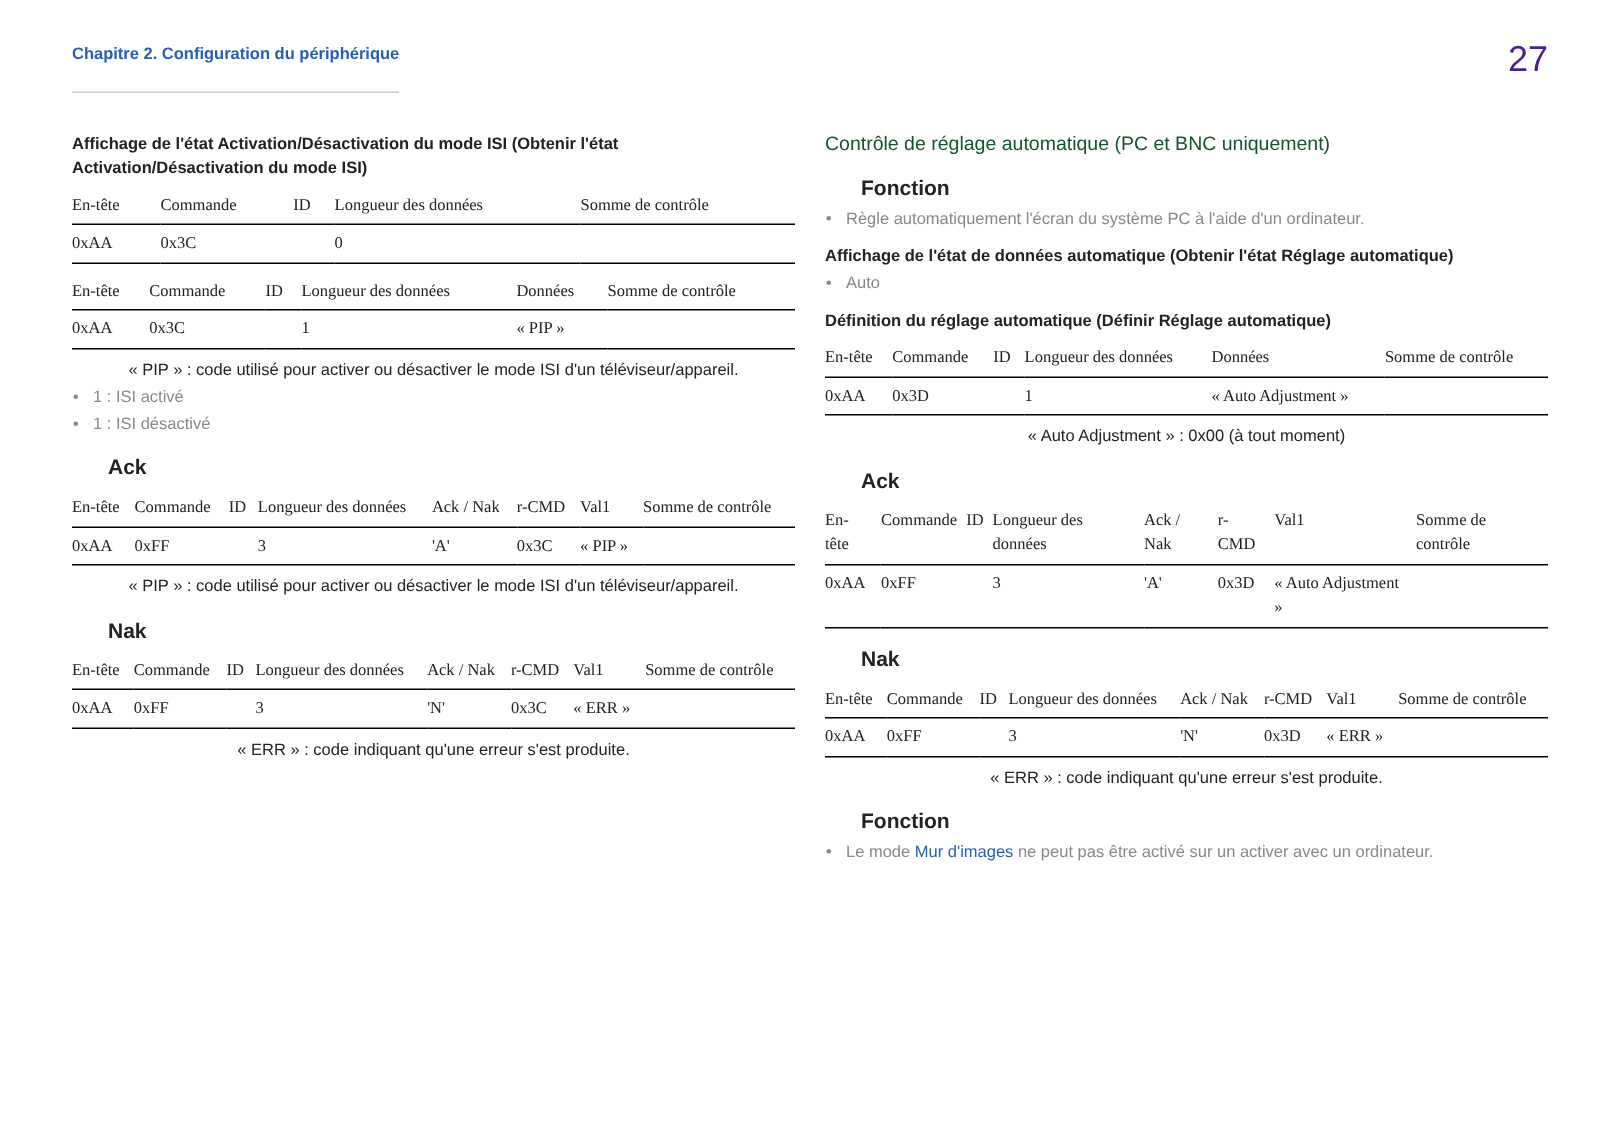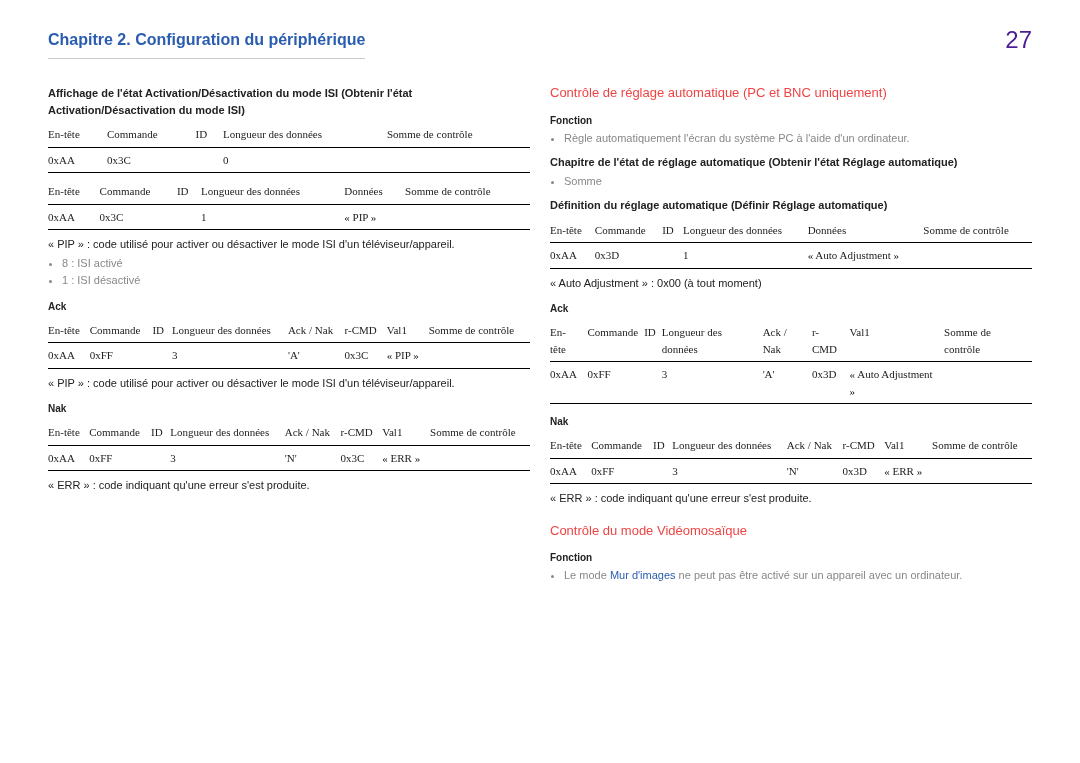--- a/index.html
+++ b/index.html
@@ -15,60 +15,62 @@
   .page-header {
     display: flex;
     justify-content: space-between;
     align-items: flex-start;
     border-bottom: none;
     margin-bottom: 18px;
   }
   .chapter-label {
     color: #2a5db0;
     font-weight: bold;
-    font-size: 16px;
+    font-size: 11px;
     border-bottom: 0.5px solid #ccc;
-    padding-bottom: 6px;
+    padding-bottom: 16px;
   }
   .page-number {
     color: #4c1d95;
     font-size: 24px;
     font-weight: 300;
     line-height: 1;
   }
   .columns {
     display: flex;
     gap: 20px;
   }
   .col {
     flex: 1;
     min-width: 0;
   }
   .section-title-blue {
-    color: #ef4444;
+    color: #14532d;
     font-size: 13px;
     font-weight: 400;
     margin-top: 6px;
     margin-bottom: 4px;
   }
   .subhead-bold {
     font-weight: bold;
     font-size: 11px;
     margin-top: 8px;
     margin-bottom: 2px;
   }
   .subhead-small-bold {
     font-weight: bold;
-    font-size: 10px;
+    font-size: 14px;
     margin-top: 10px;
     margin-bottom: 2px;
+    margin-left: 24px;
   }
   .note, .bullet-item {
     font-size: 11px;
     margin: 2px 0;
+    text-align: center;
   }
   .gray { color: #888; }
   ul.bullets {
     list-style: disc;
     padding-left: 14px;
     margin: 2px 0;
   }
   ul.bullets li { margin: 1px 0; font-size:11px;}
   table {
     width: 100%;
@@ -140,21 +142,21 @@
         <td>0x3C</td>
         <td></td>
         <td>1</td>
         <td>« PIP »</td>
         <td></td>
       </tr>
         </tbody>
     </table>
     <div class="note">« PIP » : code utilisé pour activer ou désactiver le mode ISI d'un téléviseur/appareil.</div>
     <ul class="bullets gray">
-      <li>8 : ISI activé</li>
+      <li>1 : ISI activé</li>
       <li>1 : ISI désactivé</li>
     </ul>
 
     <div class="subhead-small-bold">Ack</div>
     <table>
       <thead>
           <tr>
         <th>En-tête</th>
         <th>Commande</th>
         <th>ID</th>
@@ -210,23 +212,23 @@
     <div class="note">« ERR » : code indiquant qu'une erreur s'est produite.</div>
   </div>
 
   <div class="col">
     <div class="section-title-blue">Contrôle de réglage automatique (PC et BNC uniquement)</div>
     <div class="subhead-small-bold">Fonction</div>
     <ul class="bullets gray">
       <li>Règle automatiquement l'écran du système PC à l'aide d'un ordinateur.</li>
     </ul>
 
-    <div class="subhead-bold">Chapitre de l'état de réglage automatique (Obtenir l'état Réglage automatique)</div>
+    <div class="subhead-bold">Affichage de l'état de données automatique (Obtenir l'état Réglage automatique)</div>
     <ul class="bullets gray">
-      <li>Somme</li>
+      <li>Auto</li>
     </ul>
 
     <div class="subhead-bold">Définition du réglage automatique (Définir Réglage automatique)</div>
     <table>
       <thead>
           <tr>
         <th>En-tête</th>
         <th>Commande</th>
         <th>ID</th>
         <th>Longueur des données</th>
@@ -297,22 +299,21 @@
         <td>3</td>
         <td>'N'</td>
         <td>0x3D</td>
         <td>« ERR »</td>
         <td></td>
       </tr>
         </tbody>
     </table>
     <div class="note">« ERR » : code indiquant qu'une erreur s'est produite.</div>
 
-    <div class="section-title-blue" style="margin-top:14px;">Contrôle du mode Vidéomosaïque</div>
     <div class="subhead-small-bold">Fonction</div>
     <ul class="bullets gray">
       <li>
-        <span>Le mode </span><a class="linklike">Mur d'images</a><span> ne peut pas être activé sur un appareil avec un ordinateur.</span>
+        <span>Le mode </span><a class="linklike">Mur d'images</a><span> ne peut pas être activé sur un activer avec un ordinateur.</span>
       </li>
     </ul>
   </div>
 
 </div>
 
 </body></html>

